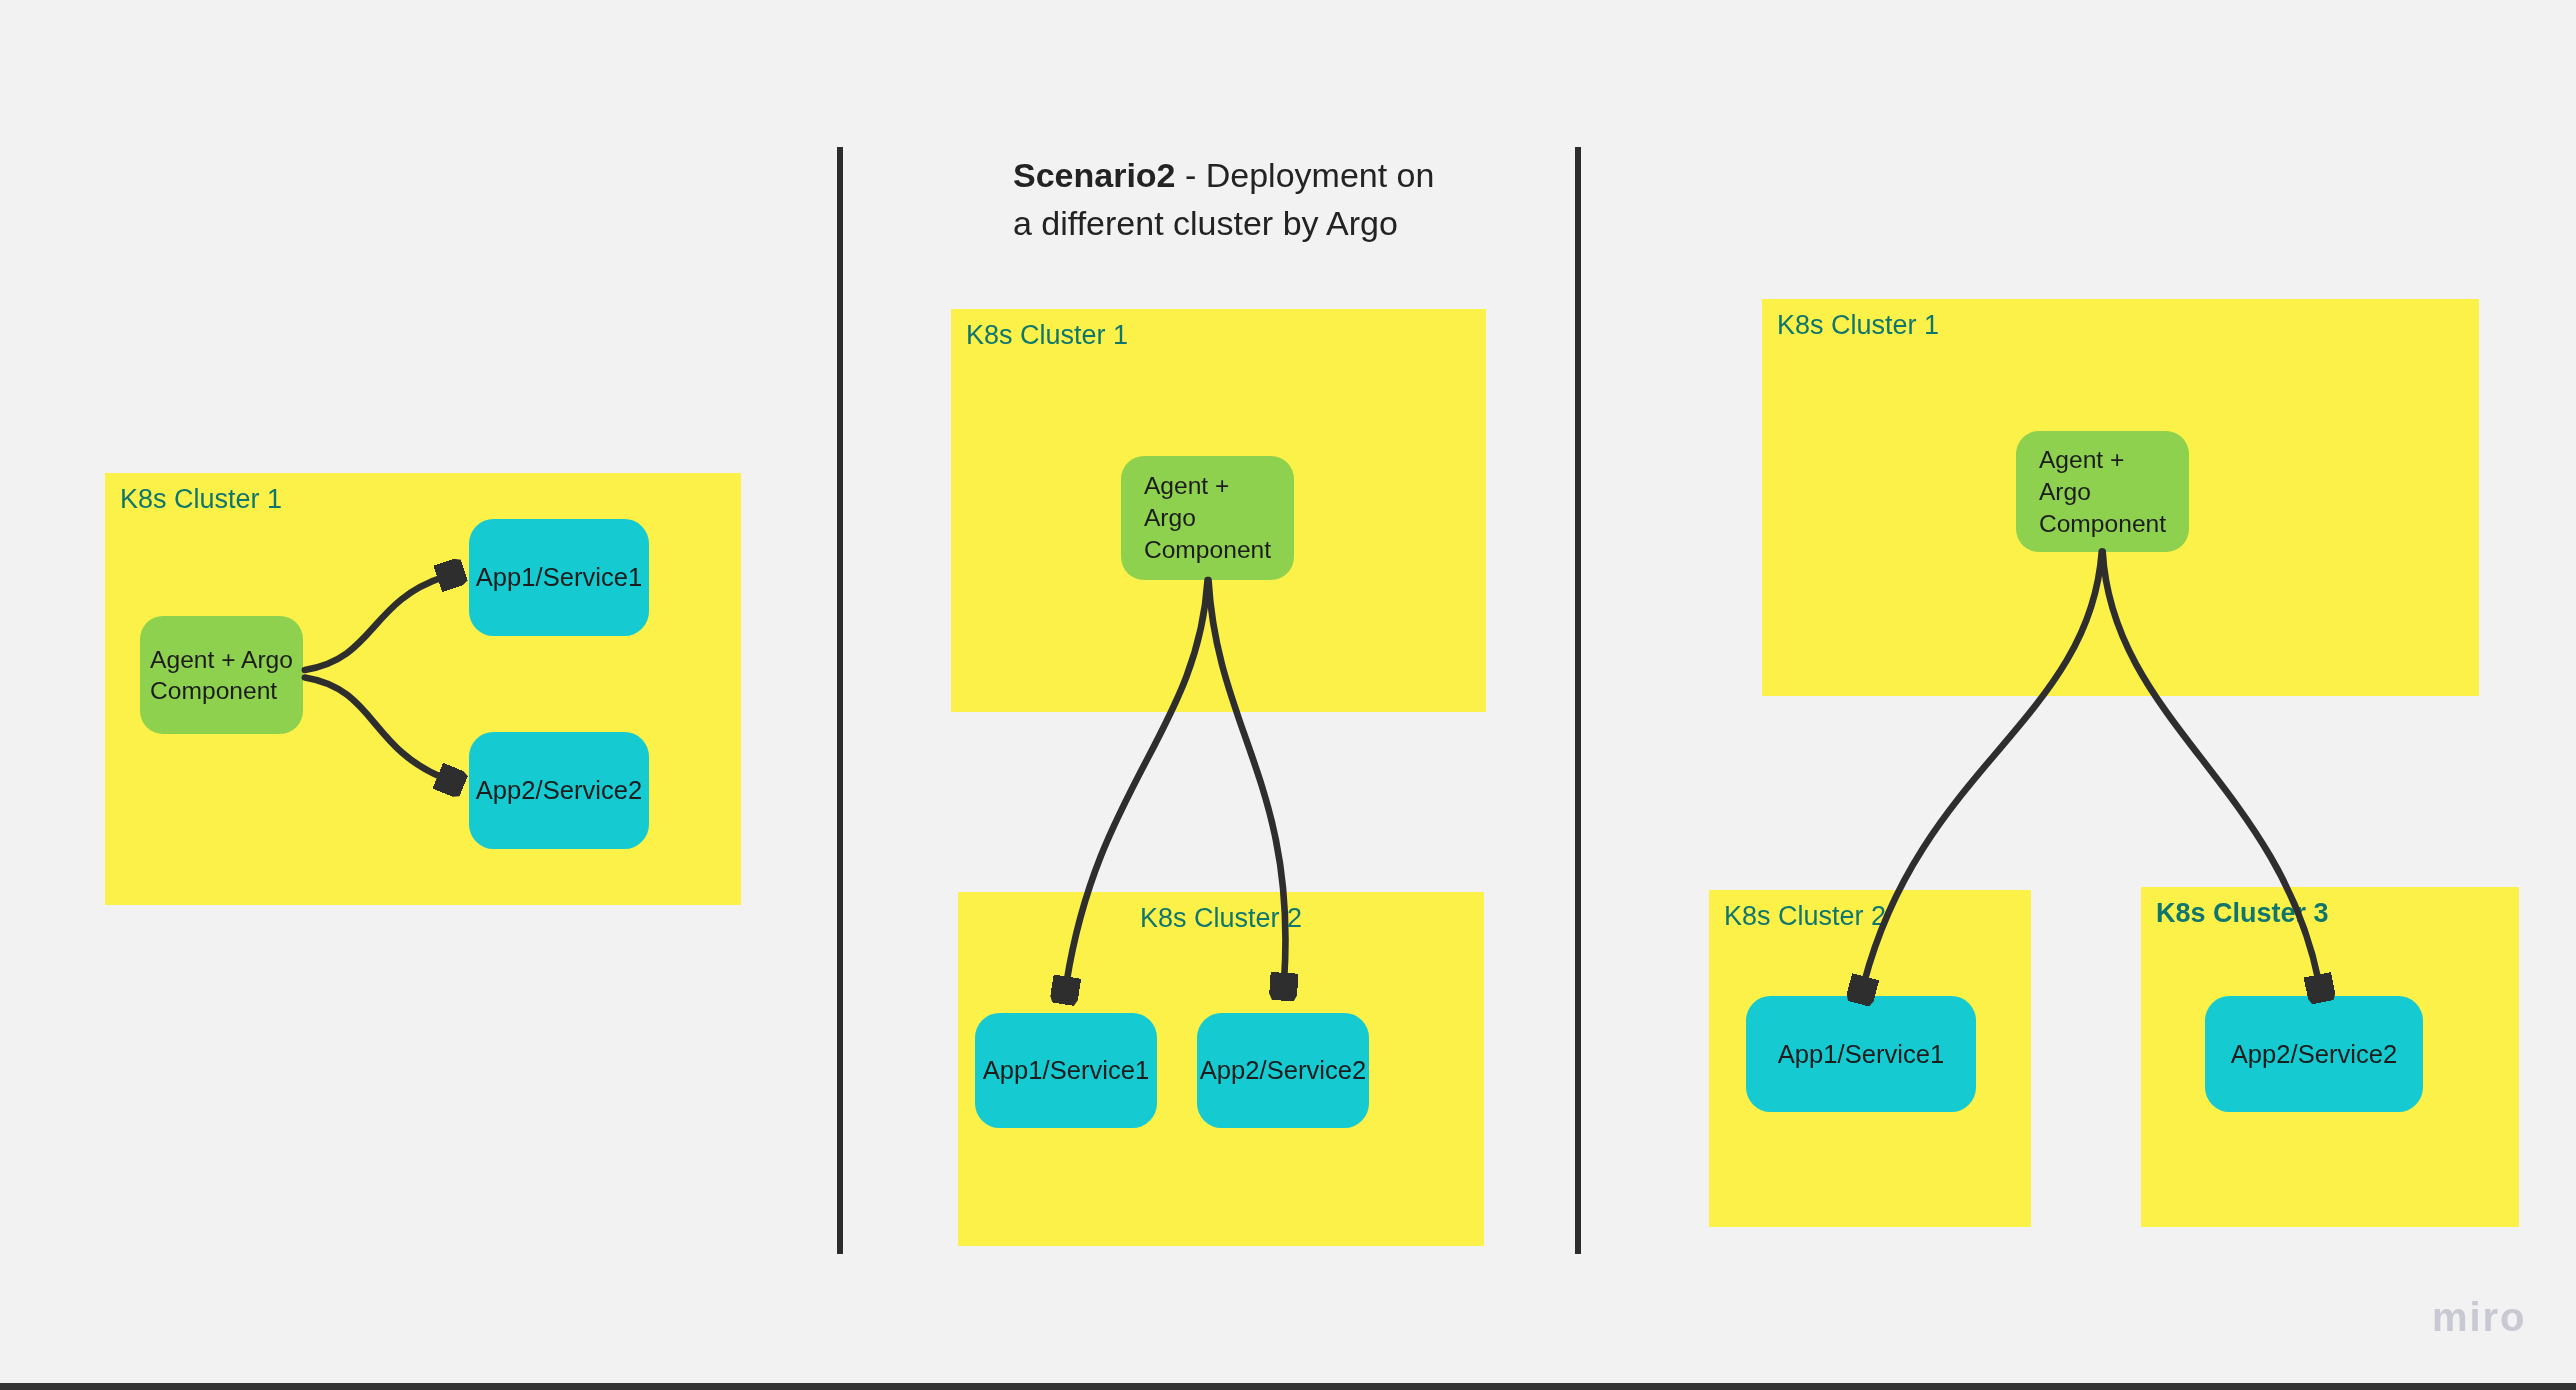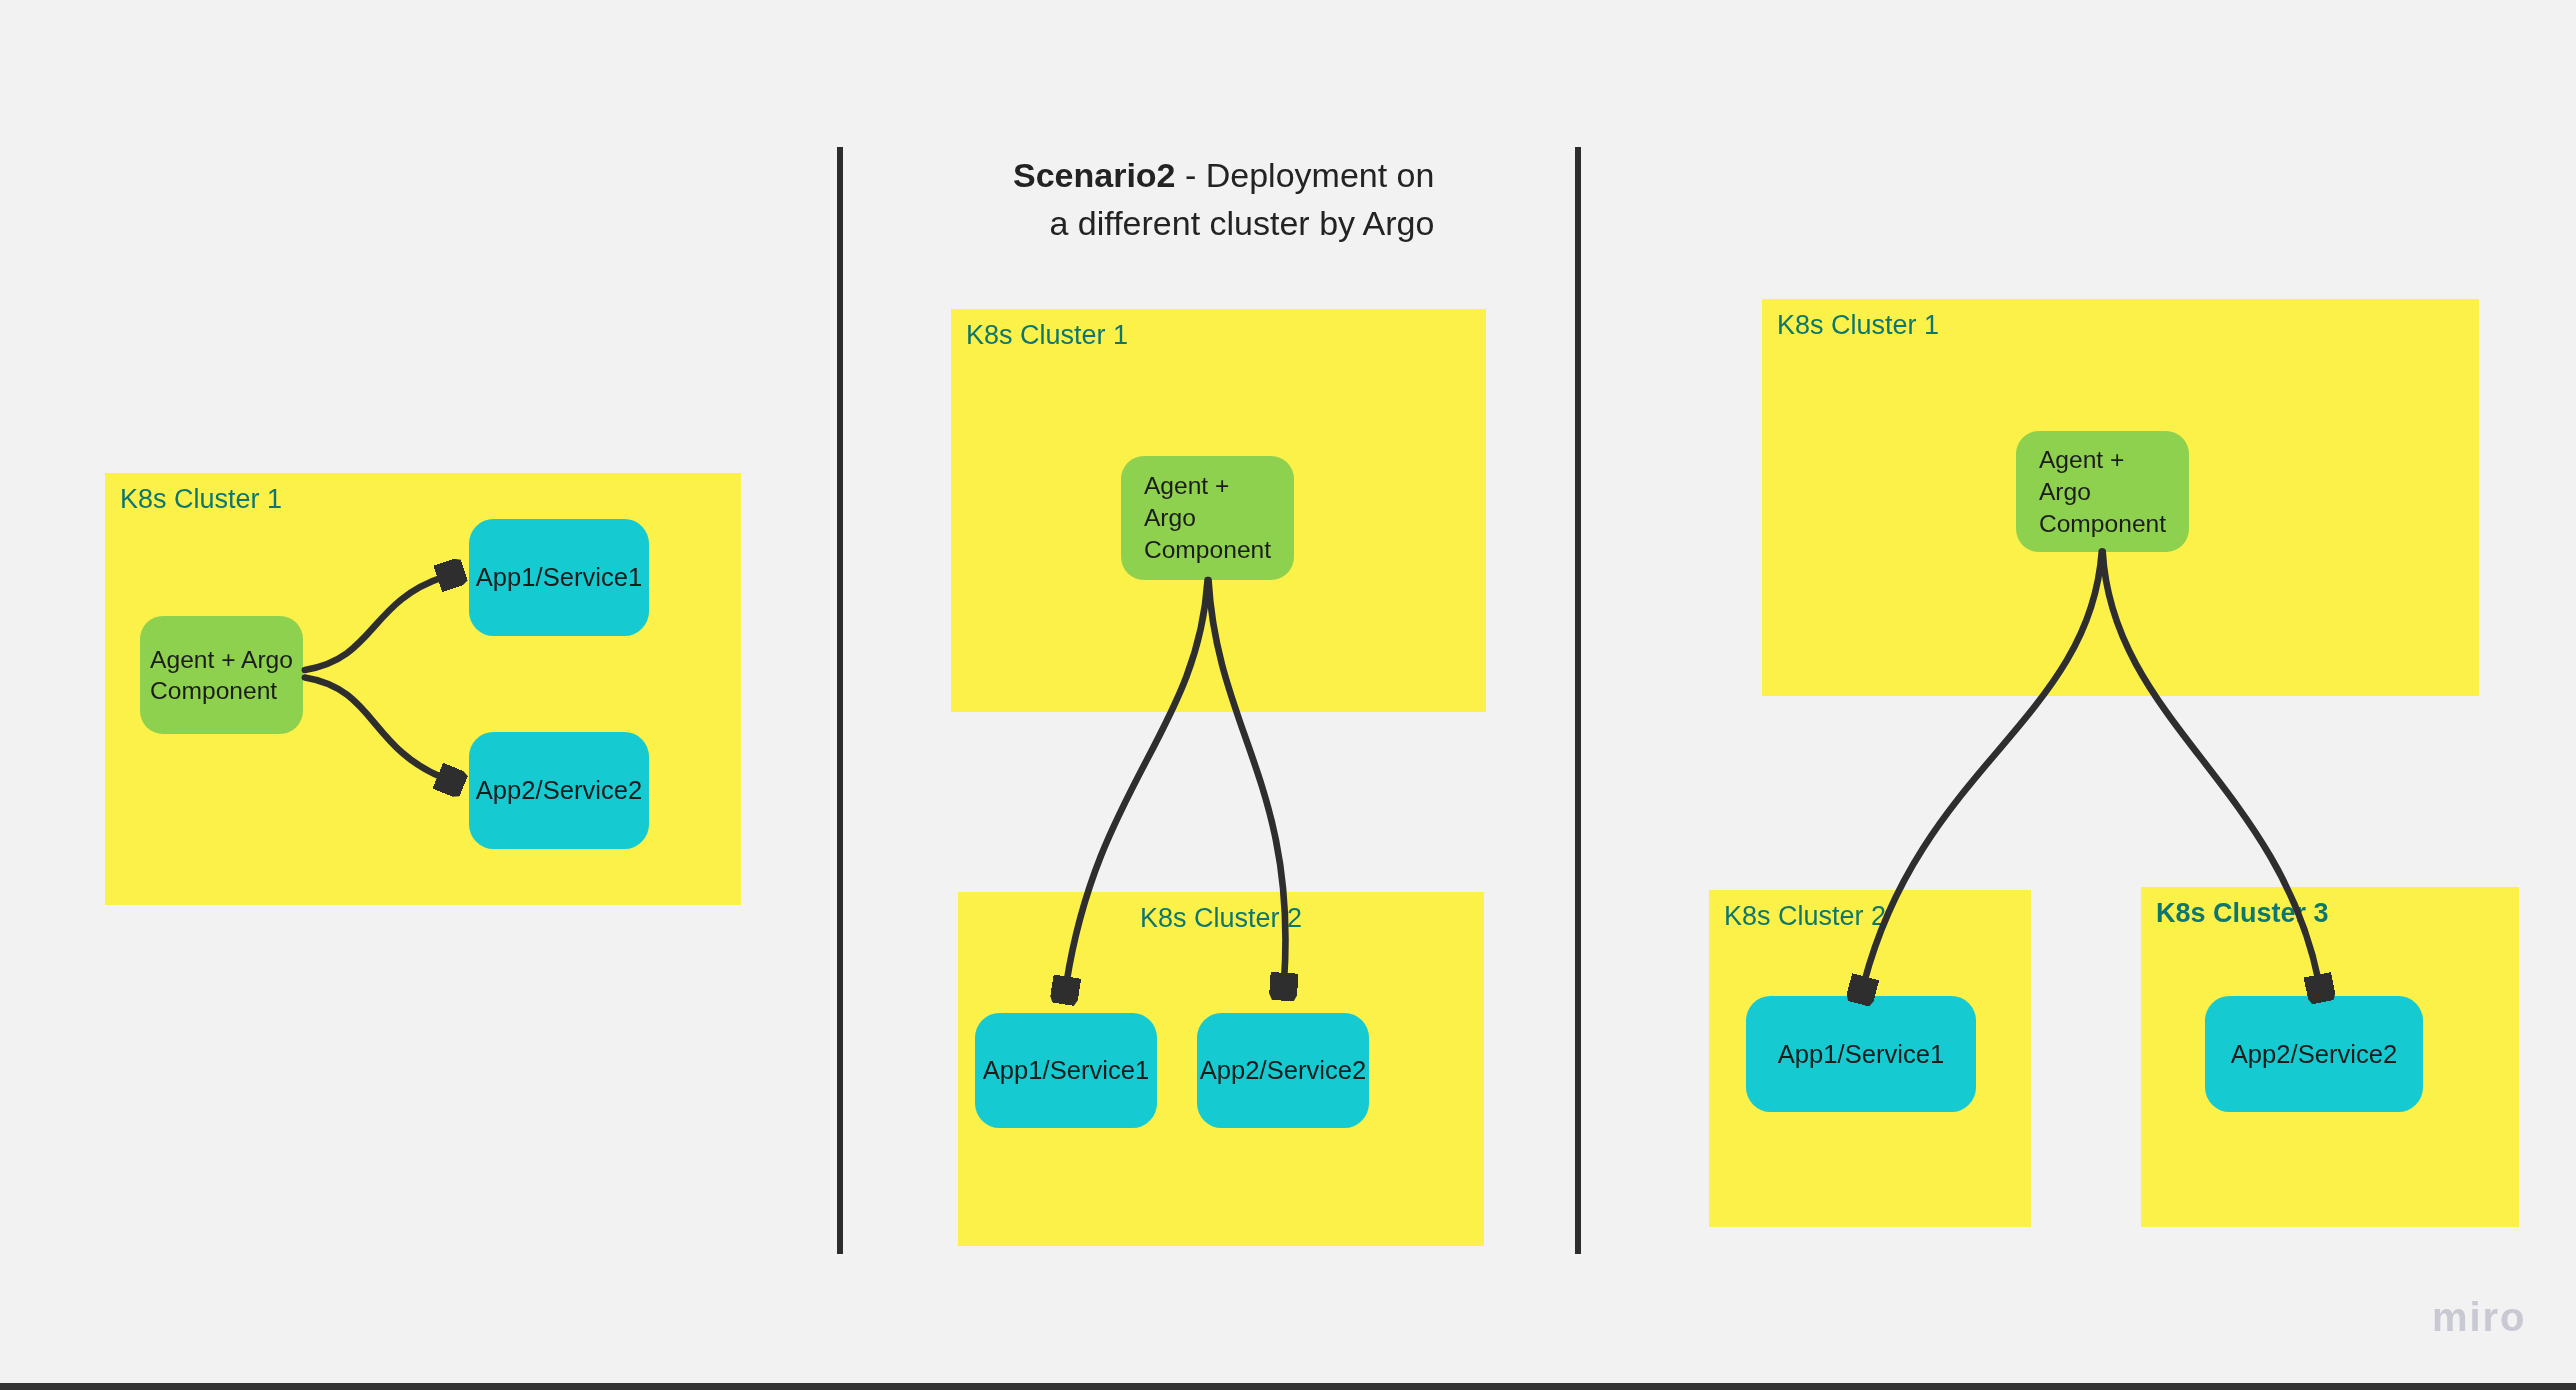--- a/index.html
+++ b/index.html
@@ -58,21 +58,21 @@
     position:absolute;left:0;bottom:0;width:2576px;height:6.6px;
     background:#333333;
   }
 </style>
 </head>
 <body>
 
 <div id="board">
 
 
-  <div class="title" style="left:1013px;top:151px;text-align:right;">
+  <div class="title" style="left:1013px;top:151px;">
     <div class="title-line"><b>Scenario2</b><span> - Deployment on</span></div>
     <div class="title-line">a different cluster by Argo</div>
   </div>
 
 
   <div class="divider" style="left:837px;top:147px;height:1107px;"></div>
   <div class="divider" style="left:1575px;top:147px;height:1107px;"></div>
 
   <div class="cluster" style="left:105px;top:473px;width:636px;height:432px;">
     <div class="cluster-label">K8s Cluster 1</div>

